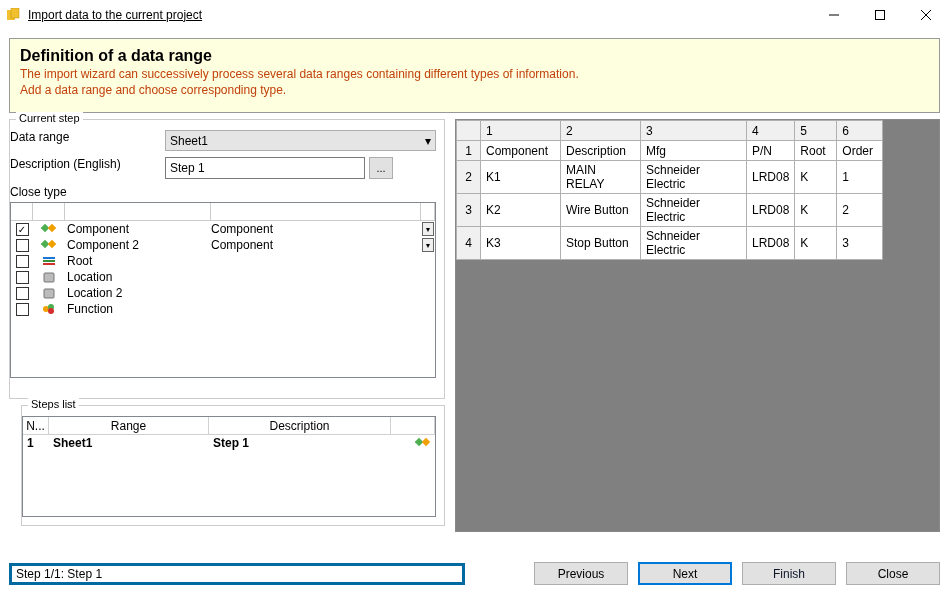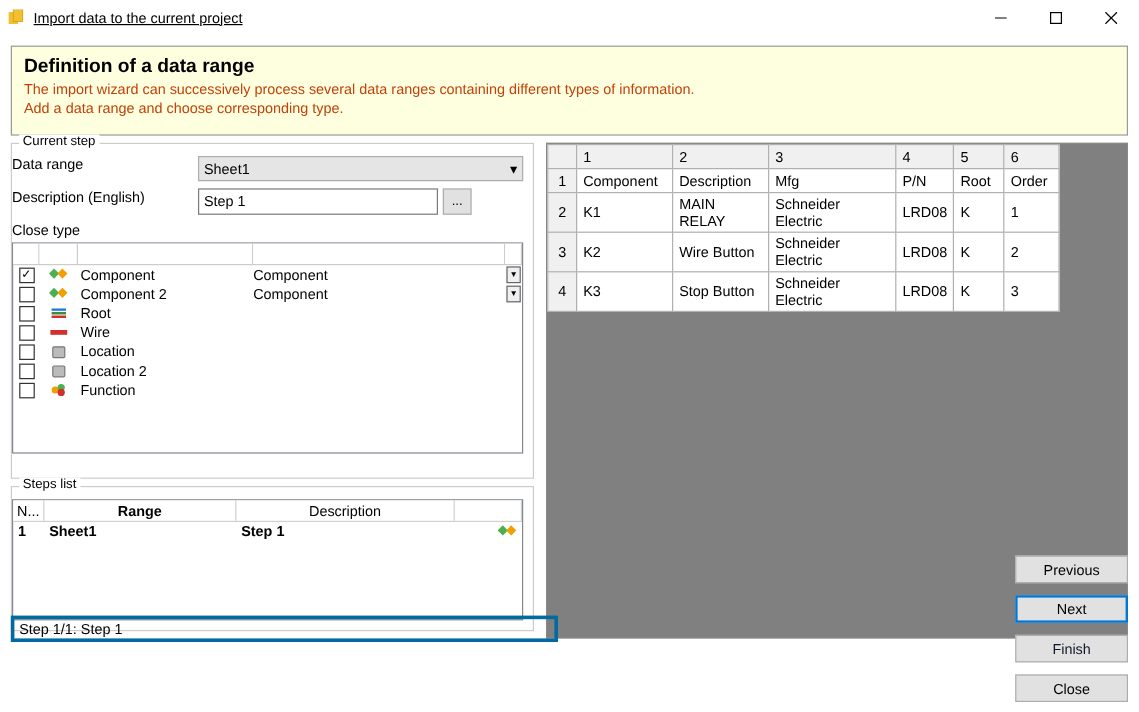--- a/index.html
+++ b/index.html
@@ -39,37 +39,37 @@
 .dt-row { display: flex; align-items: center; height: 16px; }
 .dt-cell.c1 { width: 22px; display: flex; justify-content: center; }
 .dt-cell.c2 { width: 32px; display: flex; justify-content: center; align-items: center; }
 .dt-cell.c3 { width: 146px; padding-left: 2px; font-size: 12px; }
 .dt-cell.c4 { flex: 1; font-size: 12px; }
 .dt-cell.c5 { width: 14px; display: flex; justify-content: center; }
 .checkbox { width: 13px; height: 13px; border: 1px solid #333; background: #fff; display: flex; align-items: center; justify-content: center; font-size: 10px; }
 .dd-arrow { width: 12px; height: 14px; border: 1px solid #666; background: #efefef; display: flex; align-items: center; justify-content: center; font-size: 7px; }
 .type-icon { width: 16px; height: 14px; display: flex; align-items: center; justify-content: center; }
 
-.steps-box { flex: 1; display: flex; flex-direction: column; }
+.steps-box { flex: 1; display: flex; flex-direction: column; margin-left: 12px; }
 .steps-grid { border: 1px solid #828790; flex: 1; background: #fff; }
 .steps-header { display: flex; height: 18px; border-bottom: 1px solid #d0d0d0; background: #fff; }
 .steps-hcell { border-right: 1px solid #d0d0d0; display: flex; align-items: center; justify-content: center; font-size: 12px; }
-.steps-hcell.s1 { width: 26px; } .steps-hcell.s2 { width: 160px; font-weight: bold; } .steps-hcell.s3 { width: 182px; } .steps-hcell.s4 { flex: 1; }
+.steps-hcell.s1 { width: 26px; } .steps-hcell.s2 { width: 160px; } .steps-hcell.s3 { width: 182px; } .steps-hcell.s4 { flex: 1; }
 .steps-row { display: flex; height: 16px; align-items: center; font-size: 12px; font-weight: bold; }
 .steps-row .s1 { width: 26px; padding-left: 4px; } .steps-row .s2 { width: 160px; padding-left: 4px; } .steps-row .s3 { width: 182px; padding-left: 4px; } .steps-row .s4 { flex: 1; display: flex; justify-content: flex-end; padding-right: 4px; }
 
 .data-table { background: #fff; border-collapse: collapse; }
 .data-table td, .data-table th { border: 1px solid #b0b0b0; font-size: 12px; font-weight: normal; text-align: left; padding: 2px 5px; height: 20px; }
 .data-table th { background: #f0f0f0; }
 .data-table .row-head { background: #f0f0f0; text-align: center; width: 24px; }
 .col-1 { width: 80px; } .col-2 { width: 80px; } .col-3 { width: 106px; } .col-4 { width: 44px; } .col-5 { width: 42px; } .col-6 { width: 46px; }
 
 .footer { position: absolute; bottom: 8px; left: 9px; right: 9px; display: flex; align-items: center; }
 .status-bar { width: 456px; height: 22px; border: 3px solid #0369a1; padding: 2px 4px; font-size: 12px; display: flex; align-items: center; }
-.footer-buttons { margin-left: auto; display: flex; gap: 10px; flex-direction: column; }
+.footer-buttons { margin-left: auto; display: flex; gap: 10px; }
 .footer-btn { width: 94px; height: 23px; border: 1px solid #adadad; background: #e1e1e1; font-size: 12px; }
 .footer-btn.primary { border: 2px solid #0078d7; }
 .footer-btn:disabled { color: #0f172a; }
 
 svg { display: block; }
 </style>
 </head>
 <body>
 
 <div class="titlebar">
@@ -182,35 +182,20 @@
                   <div class="dt-cell c2">
                     <span class="type-icon">
                       <svg width="16" height="14">
                         <line x1="2" y1="4" x2="14" y2="4" stroke="#1976D2" stroke-width="2"></line>
                         <line x1="2" y1="7" x2="14" y2="7" stroke="#388E3C" stroke-width="2"></line>
                         <line x1="2" y1="10" x2="14" y2="10" stroke="#D32F2F" stroke-width="2"></line>
                       </svg>
                     </span>
                   </div>
                   <div class="dt-cell c3">Root</div>
-                  <div class="dt-cell c4"></div>
-                  <div class="dt-cell c5"></div>
-                </div>
-                <div class="dt-row">
-                  <div class="dt-cell c1">
-                    <span class="checkbox"></span>
-                  </div>
-                  <div class="dt-cell c2">
-                    <span class="type-icon">
-                      <svg width="16" height="14">
-                        <rect x="1" y="5" width="14" height="4" fill="#D32F2F"></rect>
-                      </svg>
-                    </span>
-                  </div>
-                  <div class="dt-cell c3">Wire</div>
                   <div class="dt-cell c4"></div>
                   <div class="dt-cell c5"></div>
                 </div>
                 <div class="dt-row">
                   <div class="dt-cell c1">
                     <span class="checkbox"></span>
                   </div>
                   <div class="dt-cell c2">
                     <span class="type-icon">
                       <svg width="16" height="14">

